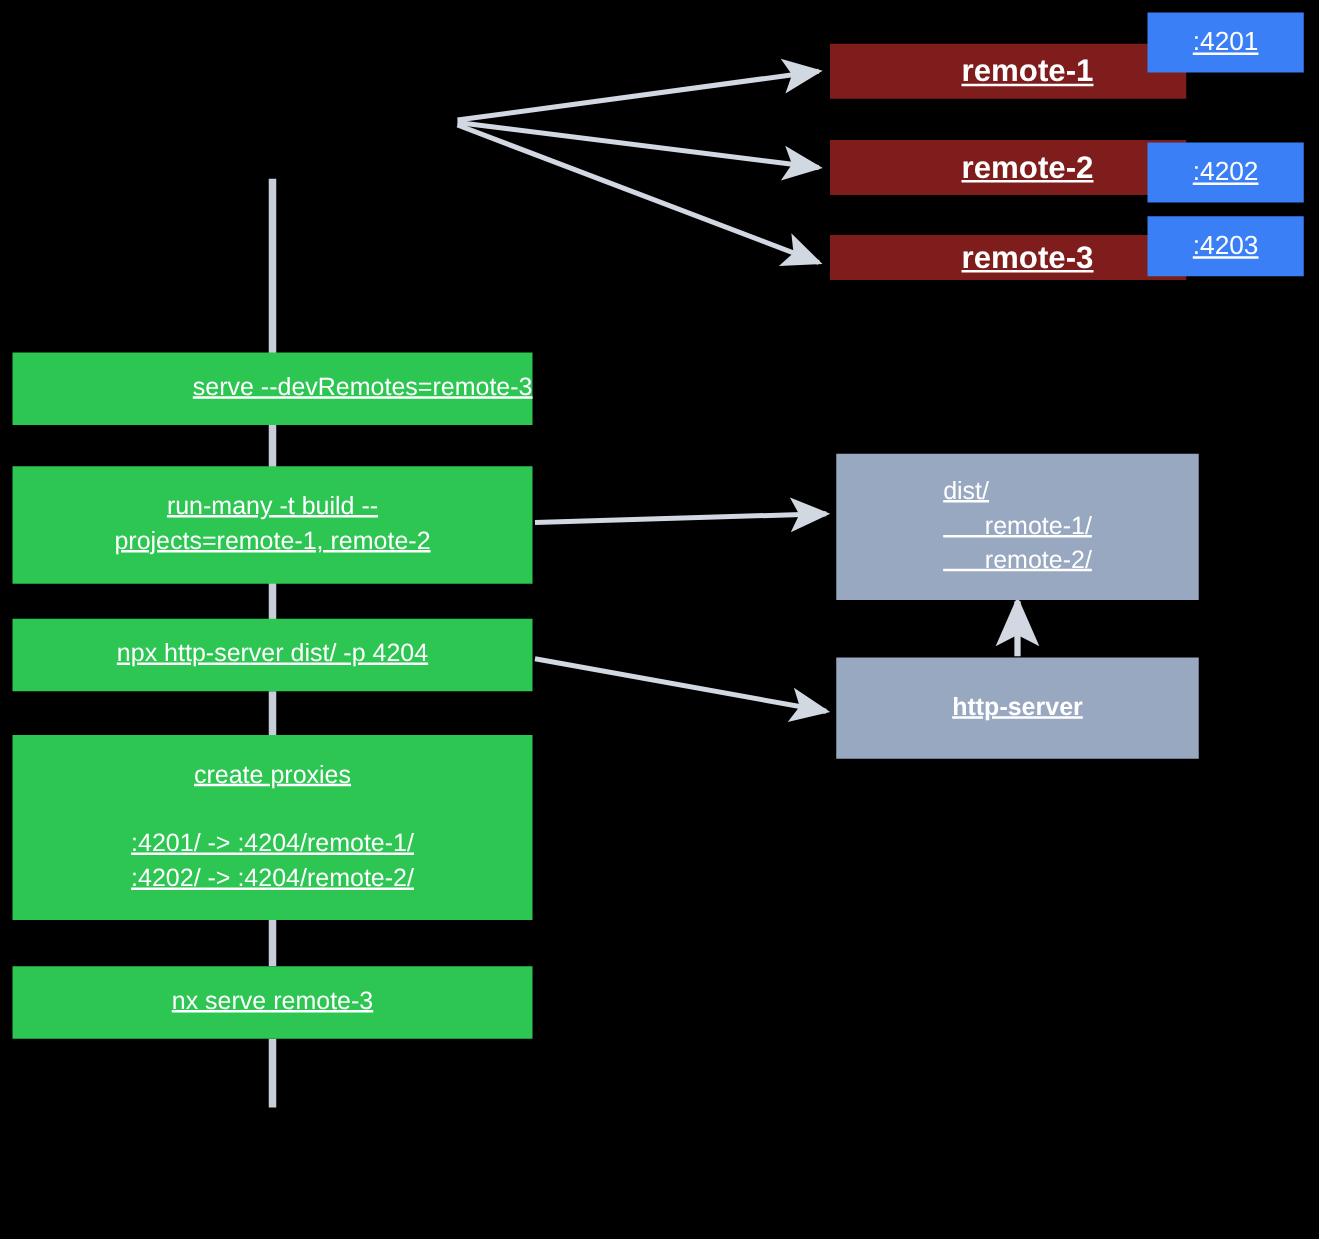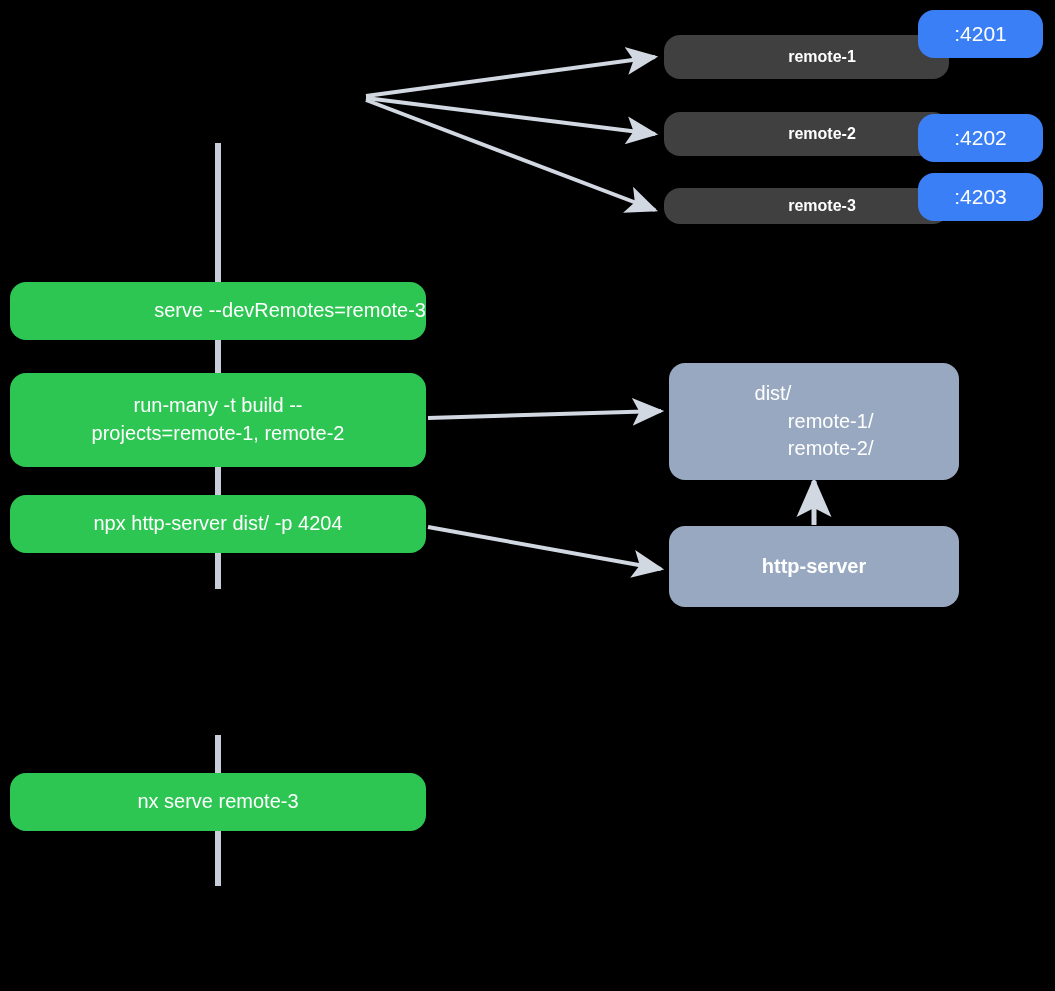--- a/index.html
+++ b/index.html
@@ -22,33 +22,34 @@
     position: absolute;
     left: 0;
     top: 0;
     width: 1055px;
     height: 991px;
     pointer-events: none;
   }
   .node {
     position: absolute;
     box-sizing: border-box;
-    border-radius: 16px;
+    border-radius: 0;
     display: flex;
     align-items: center;
     justify-content: center;
     color: #ffffff;
     text-align: center;
     line-height: 1.38;
     white-space: pre;
     z-index: 2;
+    text-decoration: underline;
   }
   .node.host      { background: #10A7E9; font-weight: bold; font-size: 20px; }
   .node.served    { background: #3B7FF6; font-weight: bold; font-size: 20px; }
-  .node.remote    { background: #404040; font-weight: bold; font-size: 16px; padding-left: 31px; }
+  .node.remote    { background: #7f1d1d; font-weight: bold; font-size: 25px; padding-left: 31px; }
   .node.gray      { background: #98A8C0; font-weight: bold; font-size: 20px; }
   .node.cmd       { background: #2DC653; font-weight: normal; font-size: 20px; }
   .node.badge     { background: #3B7FF6; font-weight: normal; font-size: 21px; z-index: 5; }
   .node.dirlist   { background: #98A8C0; font-weight: normal; font-size: 20px; }
   .dirlist .txt   { text-align: left; }
 </style>
 </head>
 <body>
 
 <div id="canvas">
@@ -105,20 +106,26 @@
 
   <div class="node cmd" style="left:10px; top:373px; width:416px; height:94px;">
     <span class="txt">run-many -t build --
 projects=remote-1, remote-2</span>
   </div>
 
   <div class="node cmd" style="left:10px; top:495px; width:416px; height:58px;">
     <span class="txt">npx http-server dist/ -p 4204</span>
   </div>
 
+  <div class="node cmd" style="left:10px; top:588px; width:416px; height:148px;">
+    <span class="txt">create proxies
+
+:4201/ -&gt; :4204/remote-1/
+:4202/ -&gt; :4204/remote-2/</span>
+  </div>
 
   <div class="node cmd" style="left:10px; top:773px; width:416px; height:58px;text-align:right;">
     <span class="txt">nx serve remote-3</span>
   </div>
 
 
   <div class="node dirlist" style="left:669px; top:363px; width:290px; height:117px;">
     <span class="txt">dist/
       remote-1/
       remote-2/</span>

